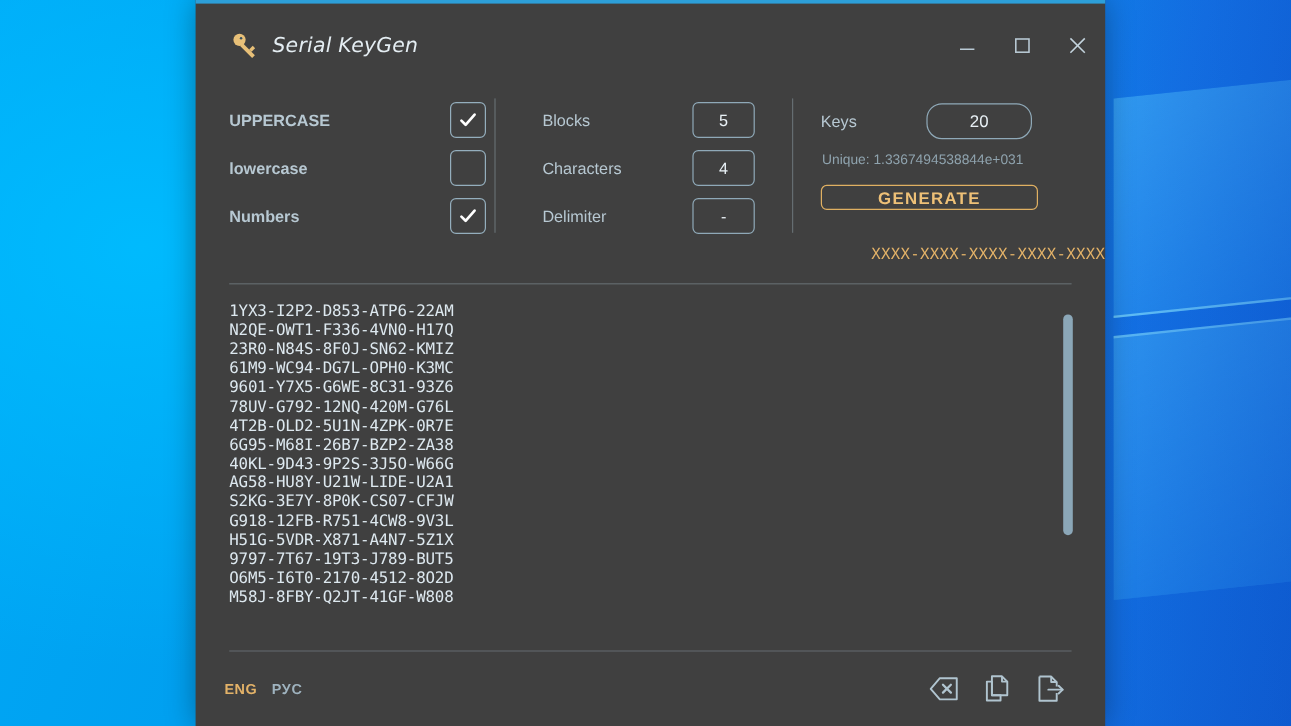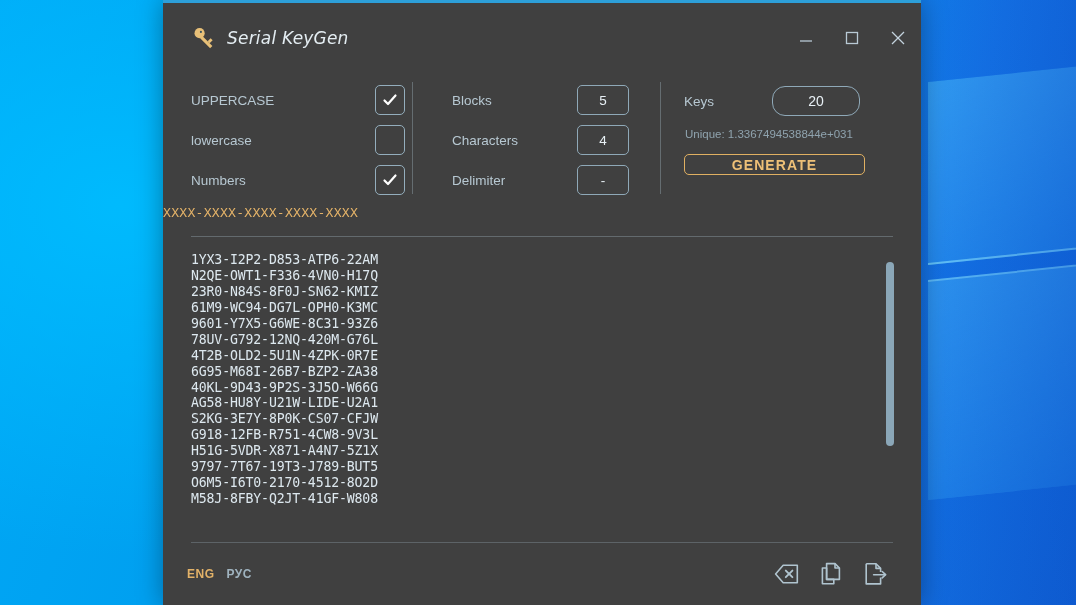--- a/index.html
+++ b/index.html
@@ -100,21 +100,21 @@
 
   
   #options-row {
     flex: 0 0 auto;
     display: flex;
     padding: 8px 28px 0 28px;
     position: relative;
     height: 124px;
   }
   .opt-col { position: relative; }
-  #col-charset { width: 224px; }
+  #col-charset { width: 224px; font-weight: bold; }
   #col-format  { width: 228px; padding-left: 37px; }
   #col-keys    { flex: 1 1 auto; padding-left: 41px; }
 
   .vdiv {
     position: absolute;
     top: 10px;
     width: 1px;
     height: 112px;
     background: rgba(190,215,230,0.30);
   }
@@ -196,22 +196,21 @@
     background: transparent;
     cursor: pointer;
   }
 
   
   #pattern-row {
     flex: 0 0 auto;
     height: 32px;
     display: flex;
     align-items: center;
-    justify-content: flex-start;
-    padding-right: 22px;
+    justify-content: flex-end;
   }
   #pattern-text {
     font-family: "DejaVu Sans Mono", monospace;
     font-size: 13px;
     color: #e3b268;
     letter-spacing: 0.3px;
   }
 
   
   #hdiv {

